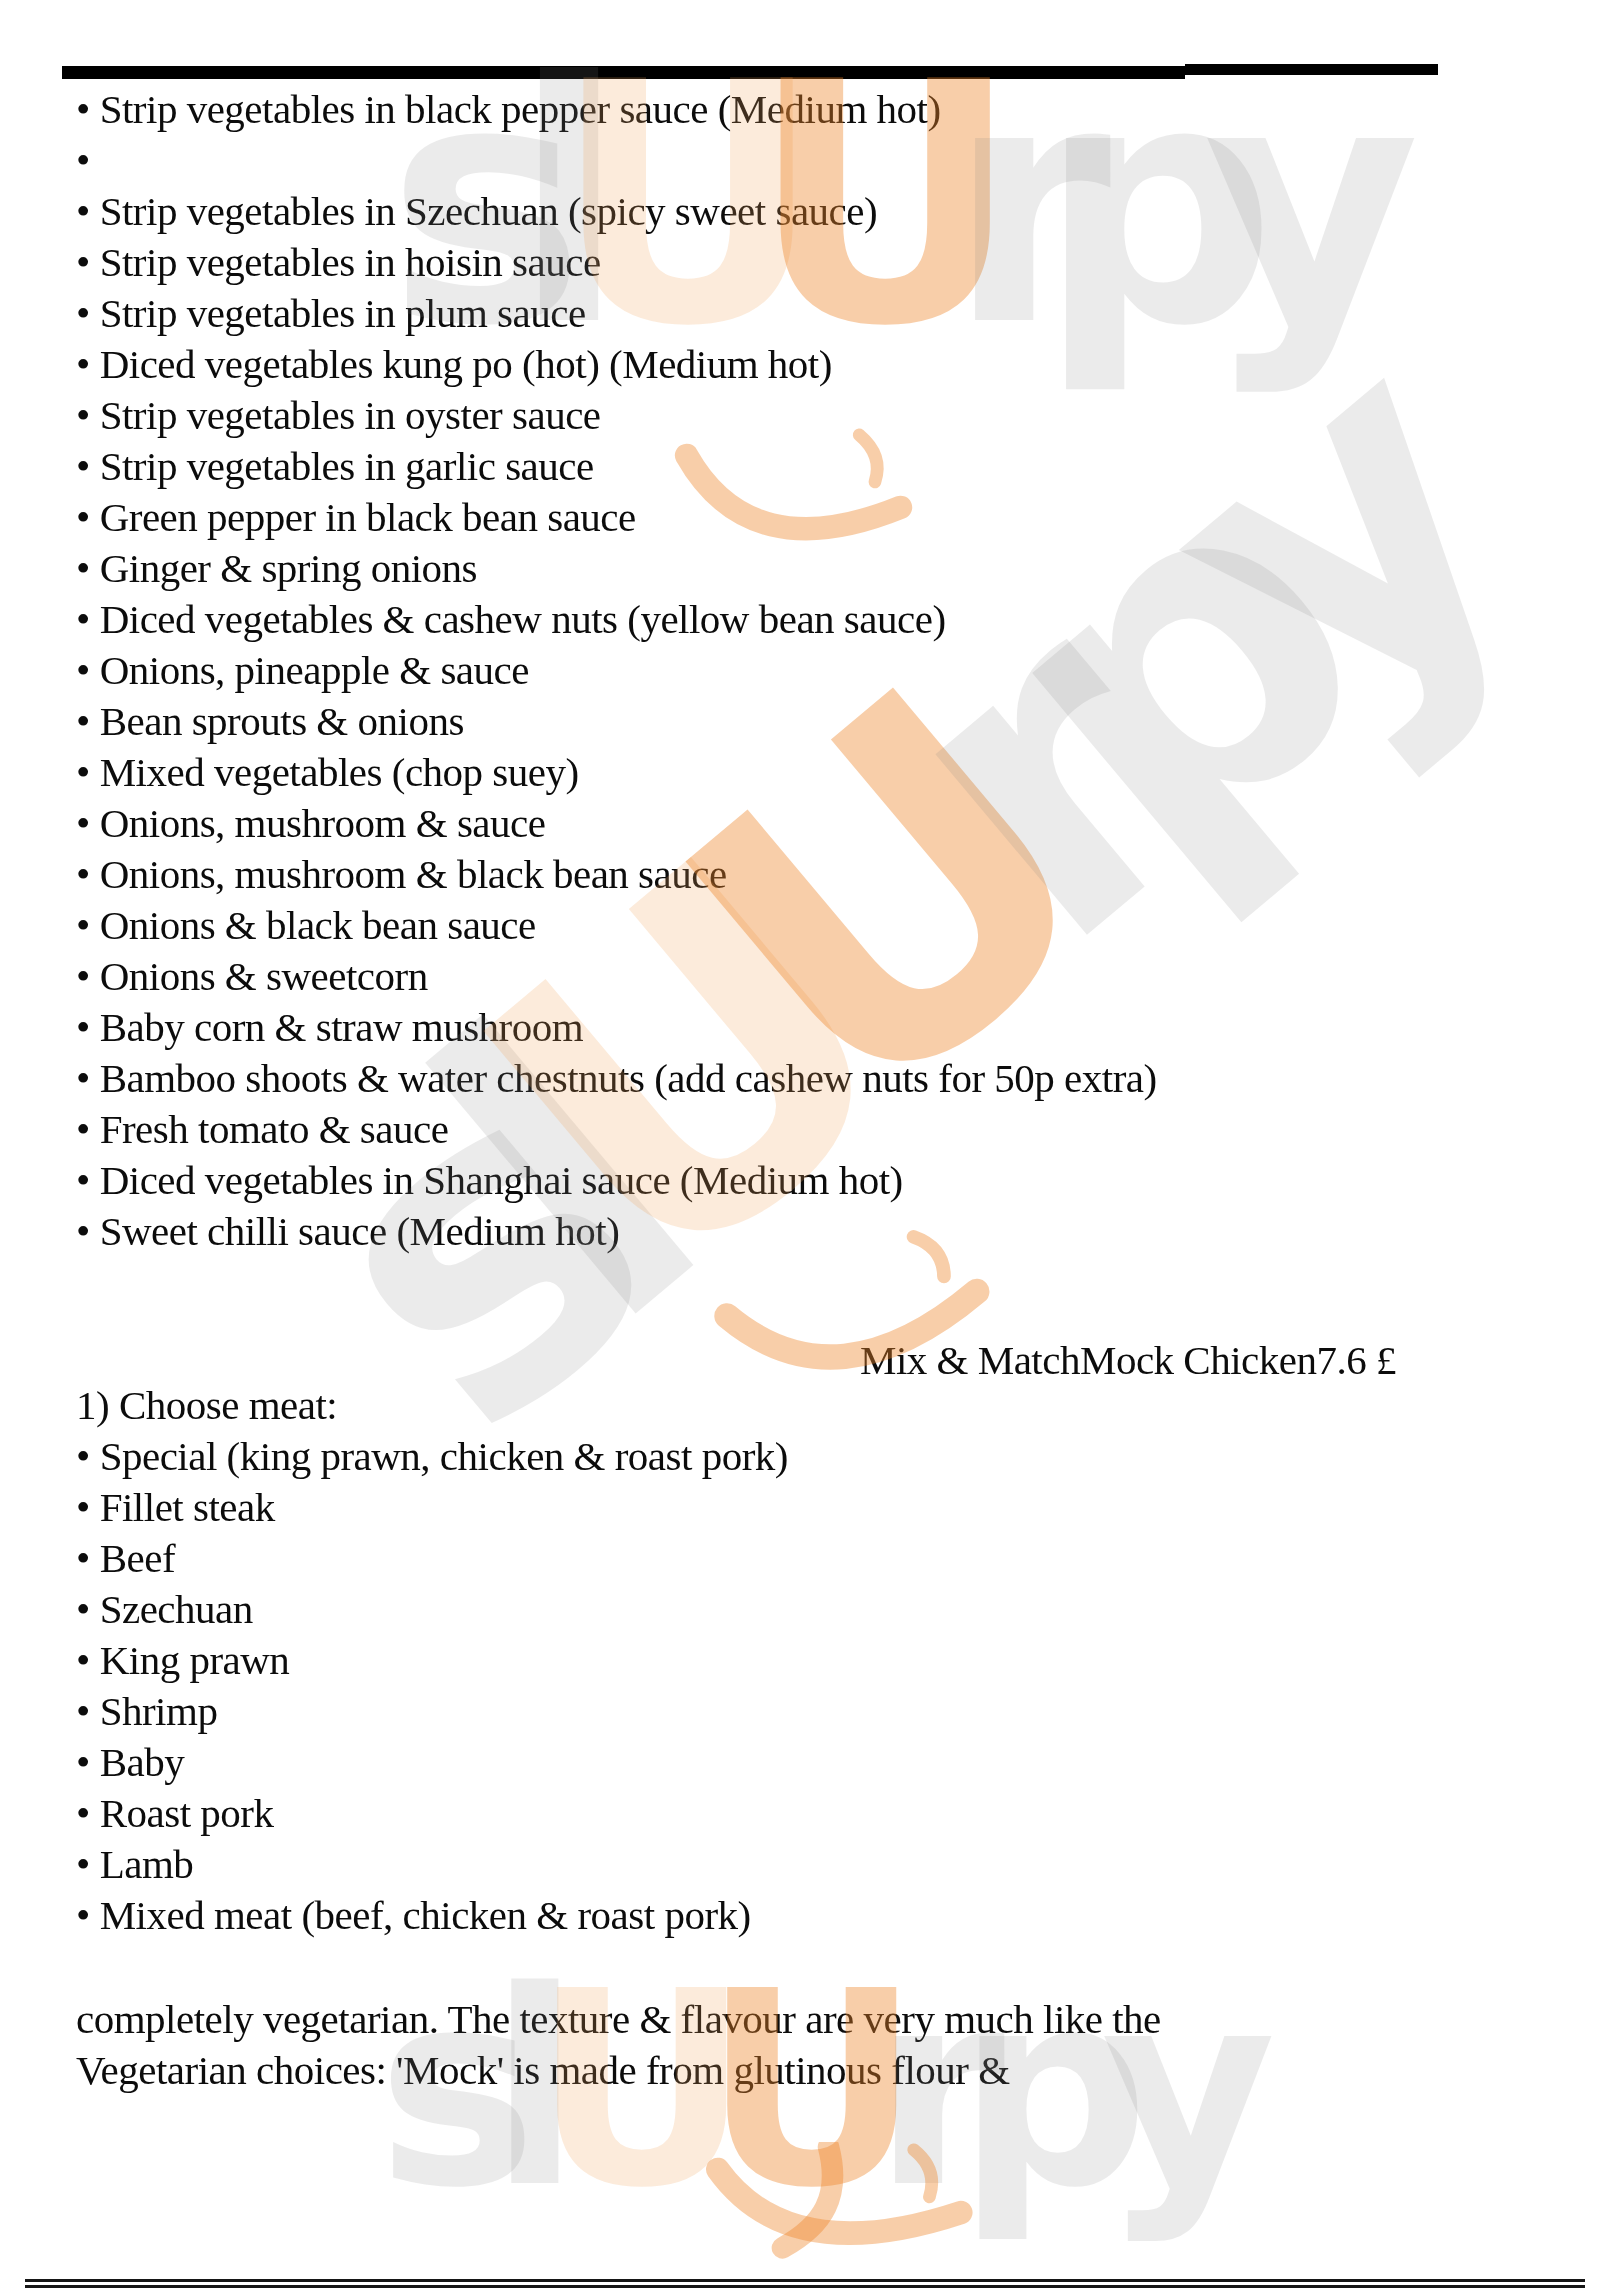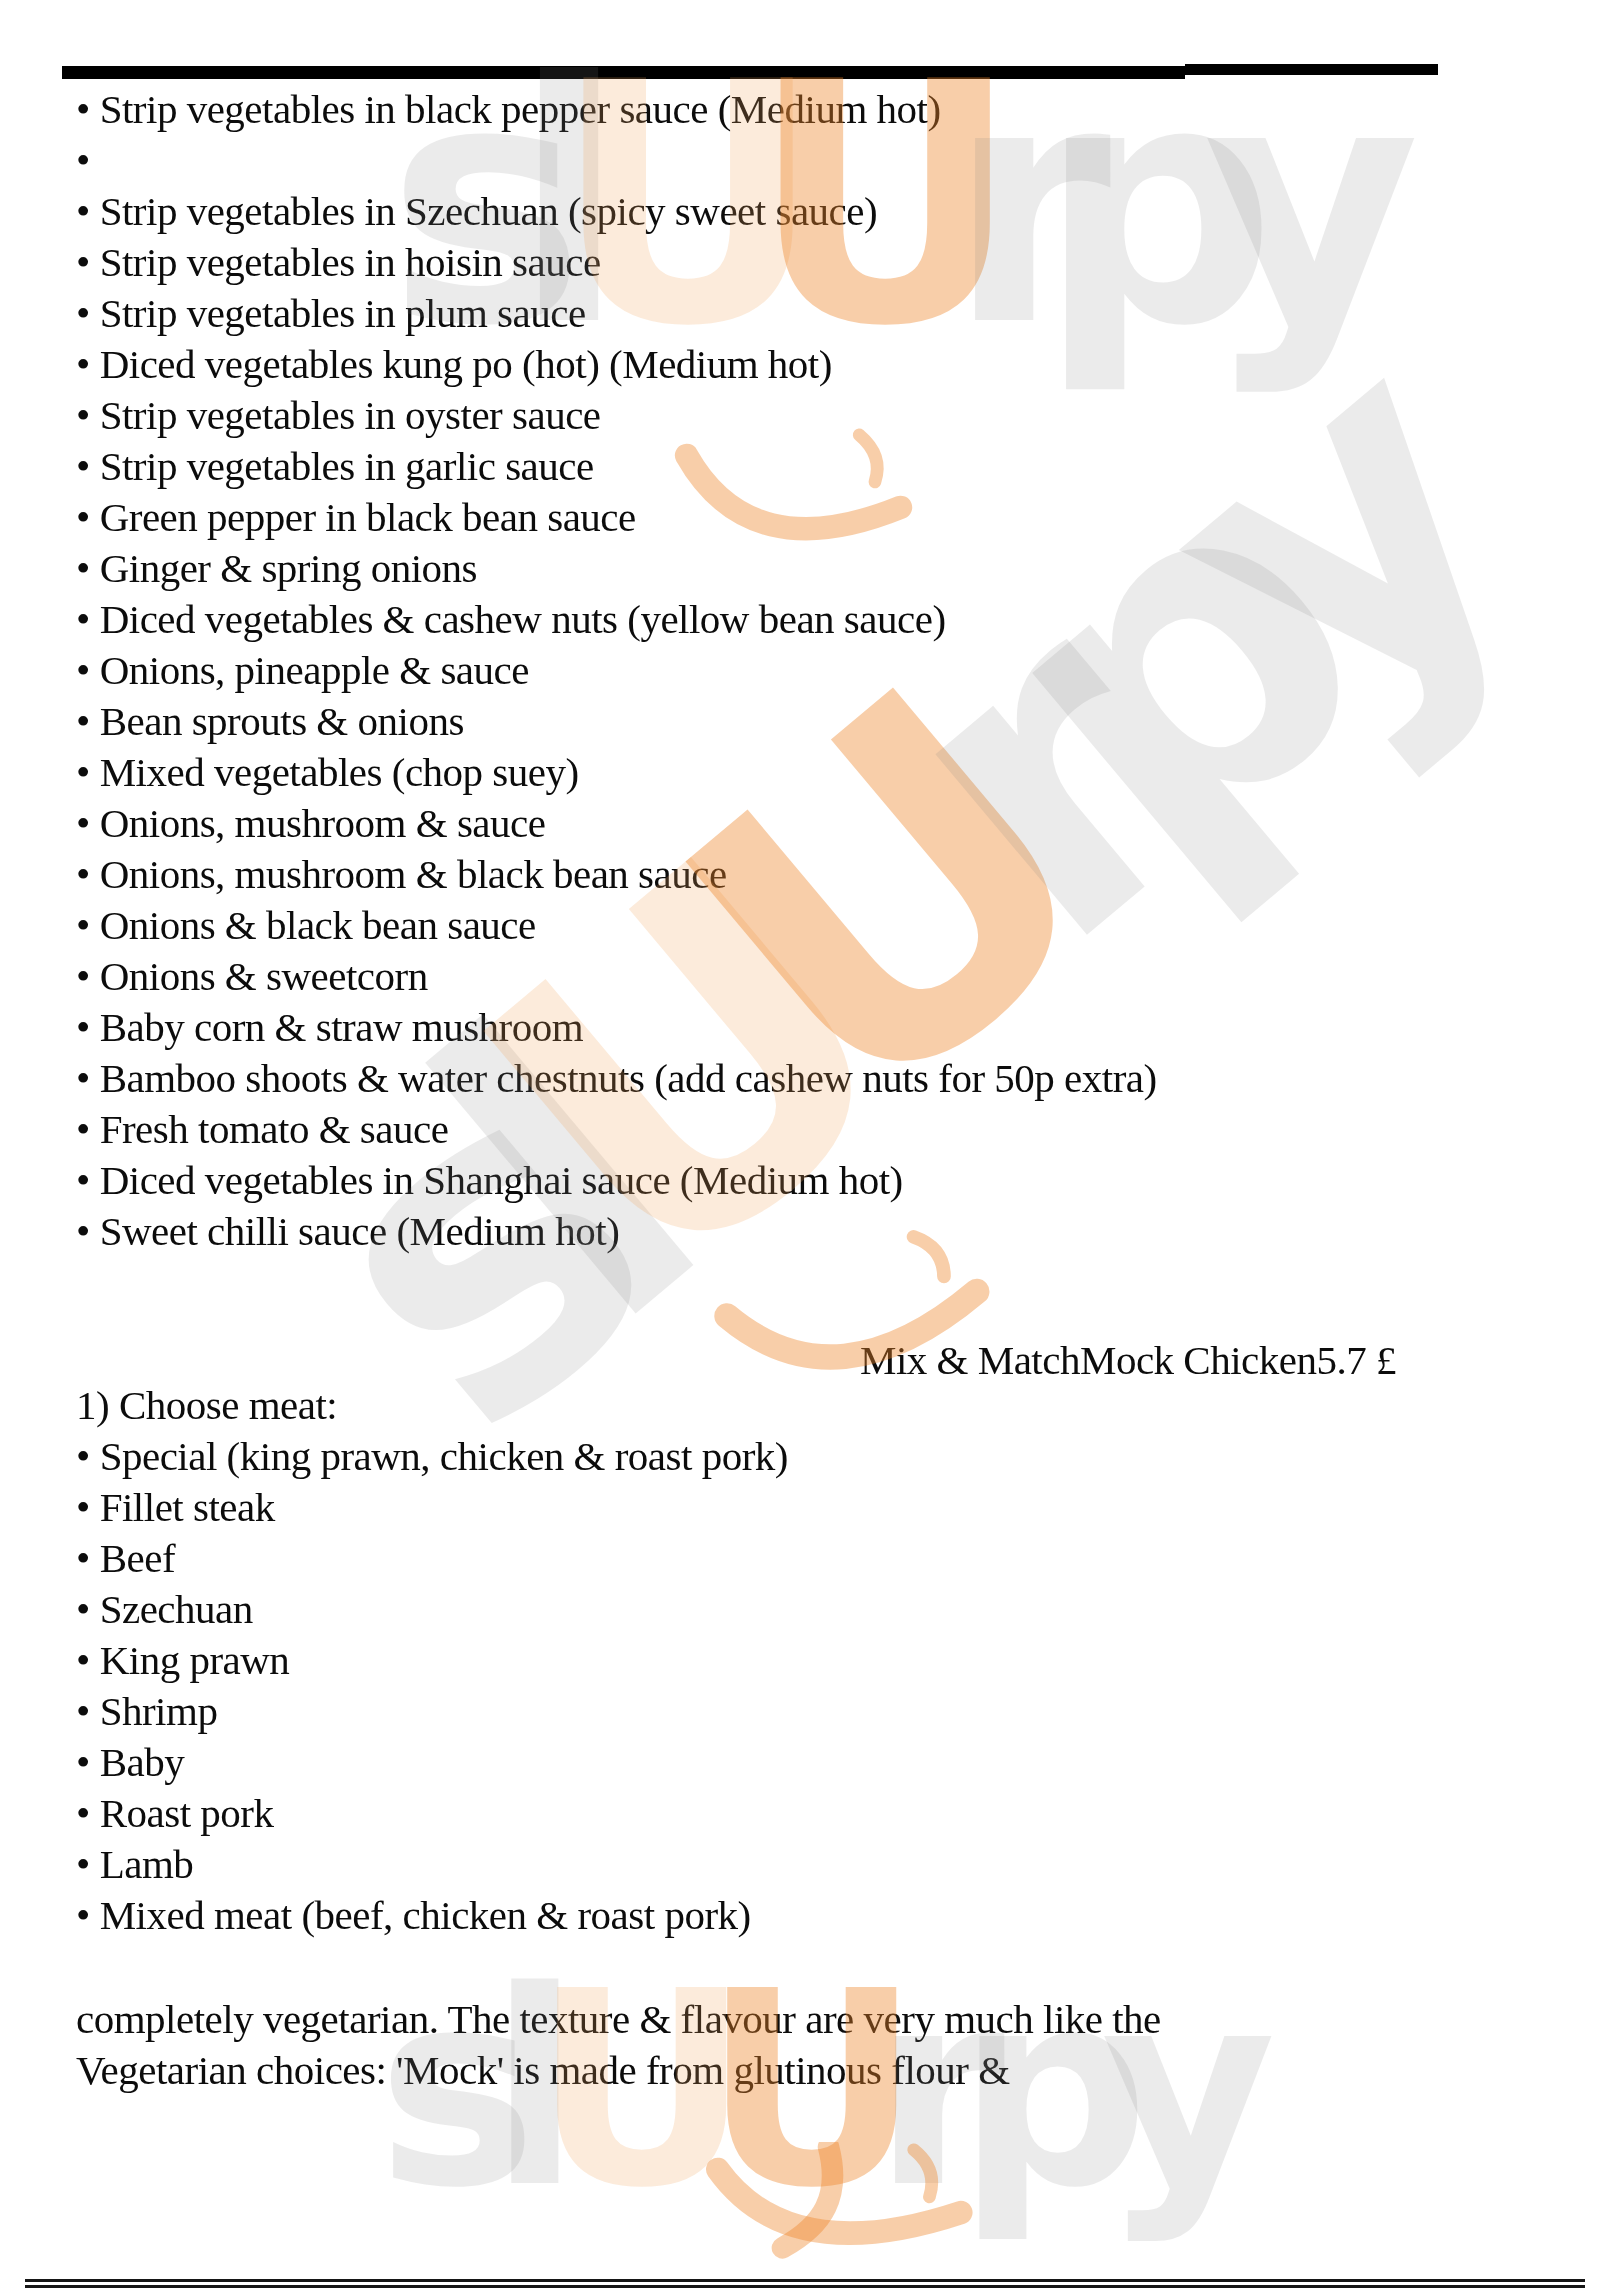--- a/index.html
+++ b/index.html
@@ -169,21 +169,21 @@
       </div>
 
       <div class="mi">
         <span class="bullet">•</span>
         <span class="txt">Sweet chilli sauce (Medium hot)</span>
       </div>
     </div>
 
   <div class="textblock" id="mix-header">
     <span>Mix &amp; MatchMock Chicken</span>
-    <span>5.7 £</span>
+    <span>7.6 £</span>
   </div>
 
   <div class="textblock" id="choose-meat">1) Choose meat:</div>
 
   <div class="textblock" id="meat-list">
 
       <div class="mi">
         <span class="bullet">•</span>
         <span class="txt">Special (king prawn, chicken &amp; roast pork)</span>
       </div>

